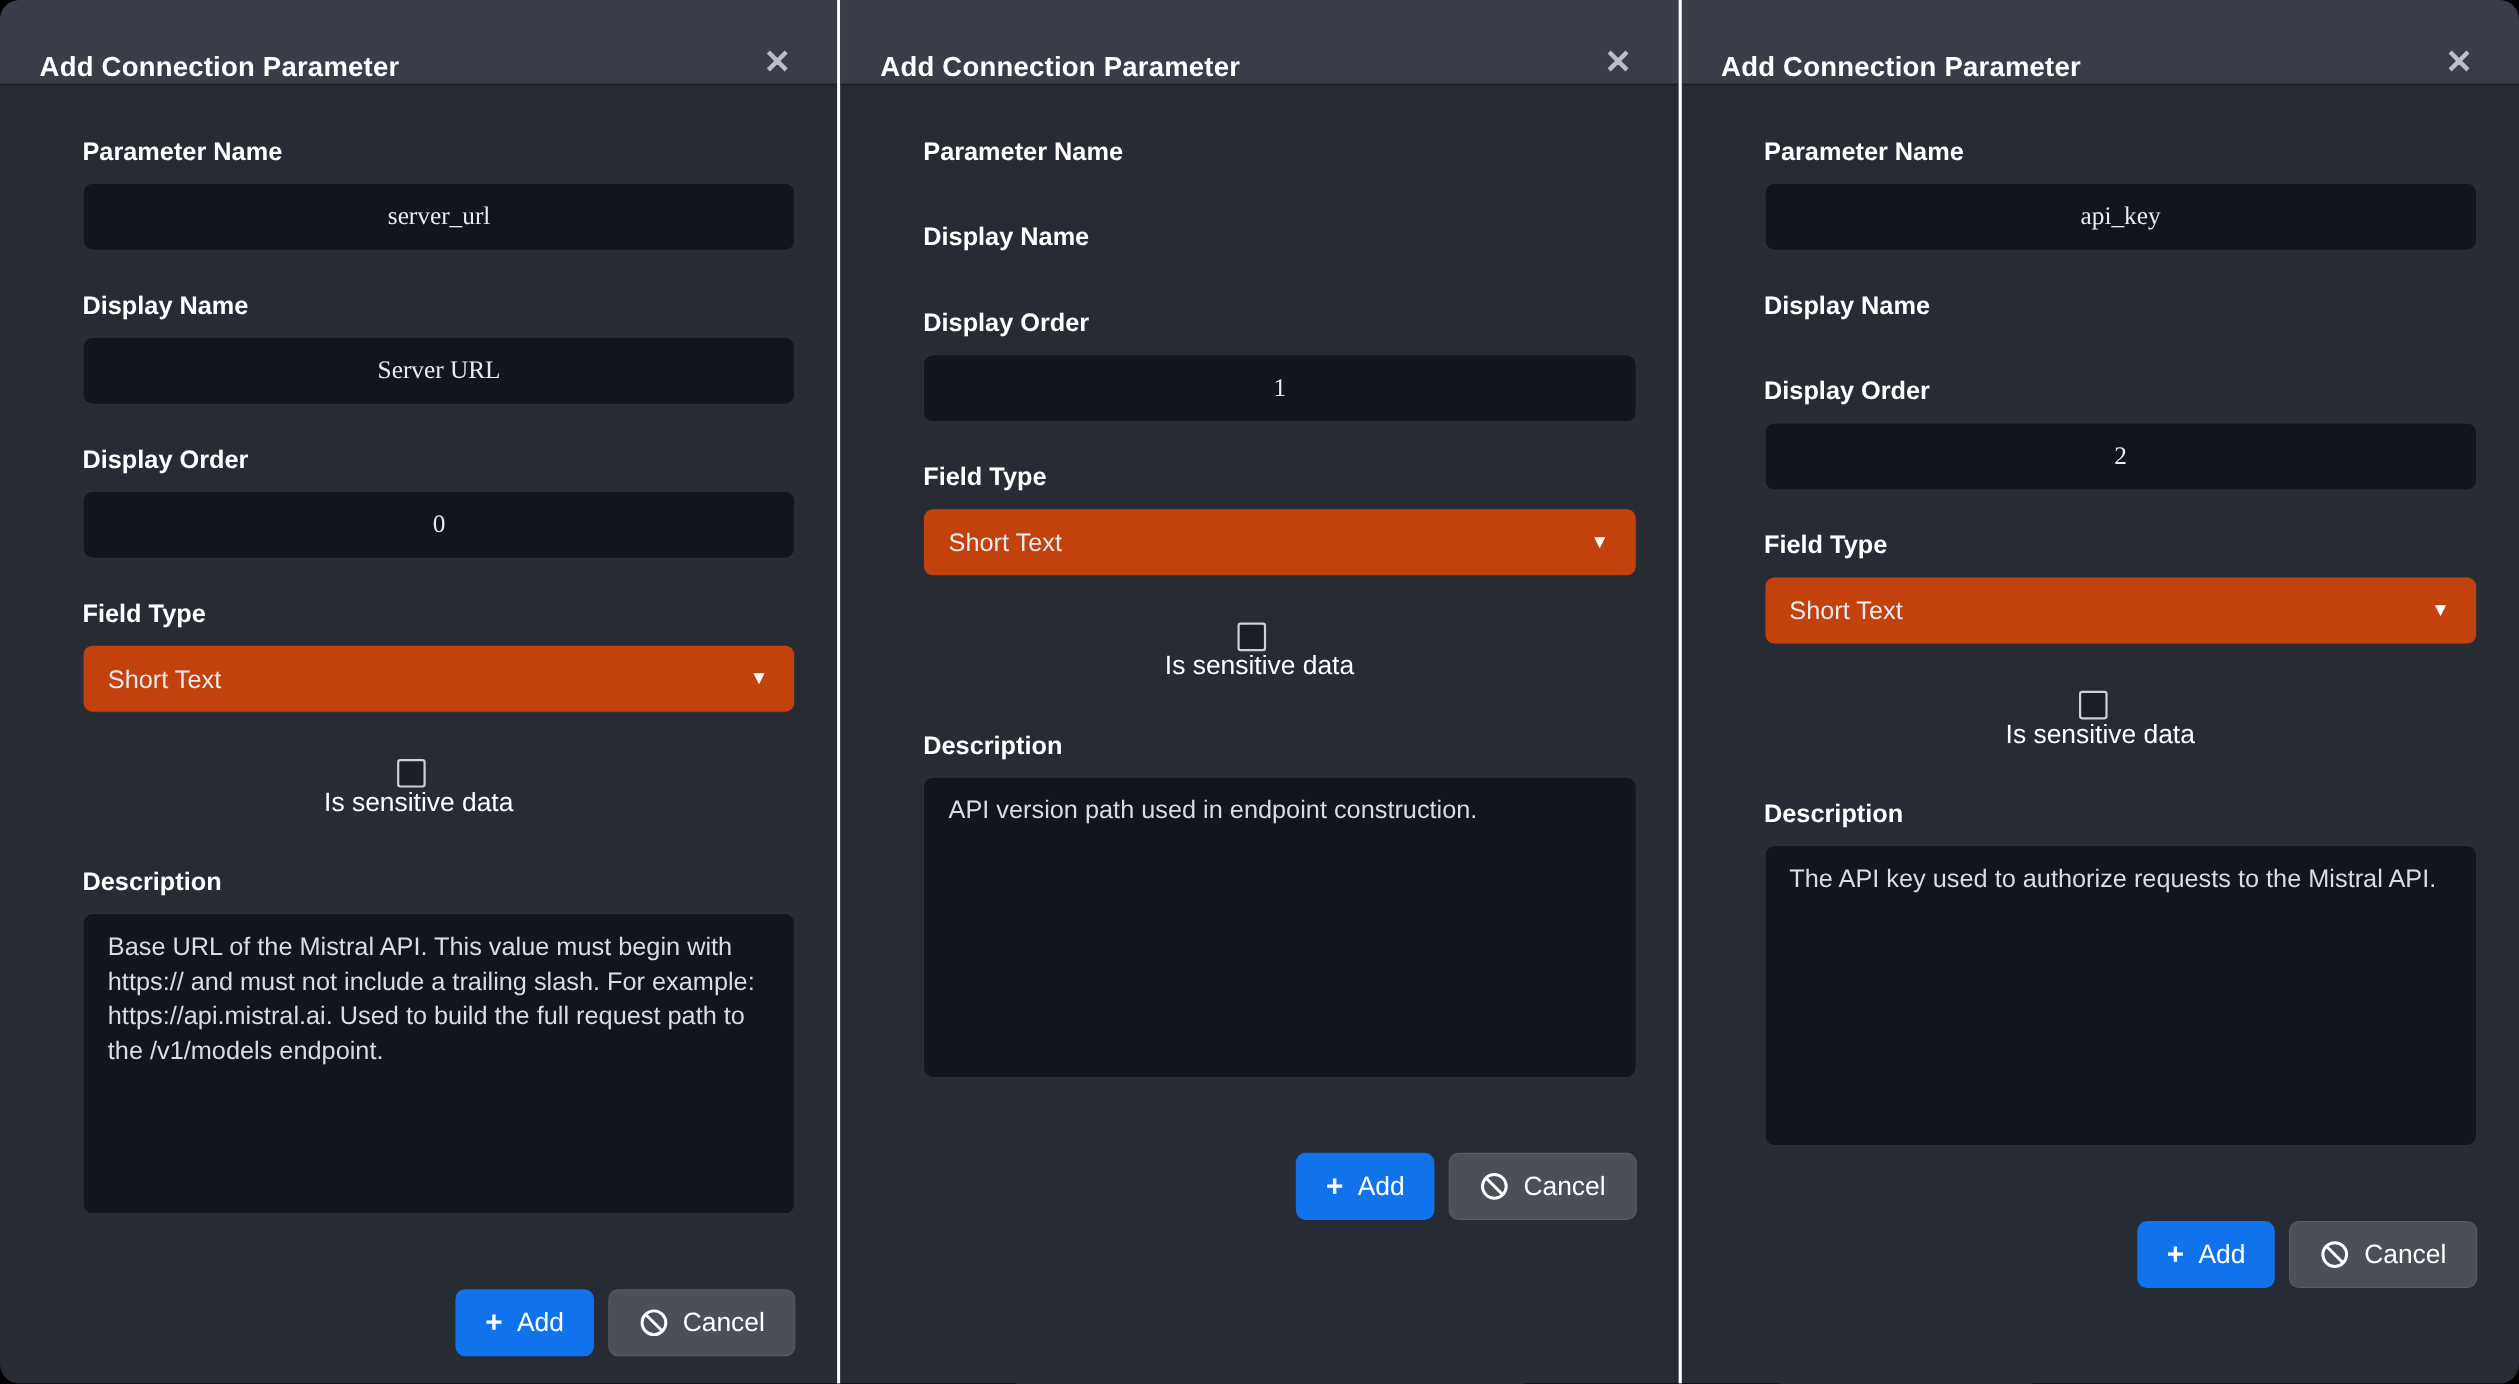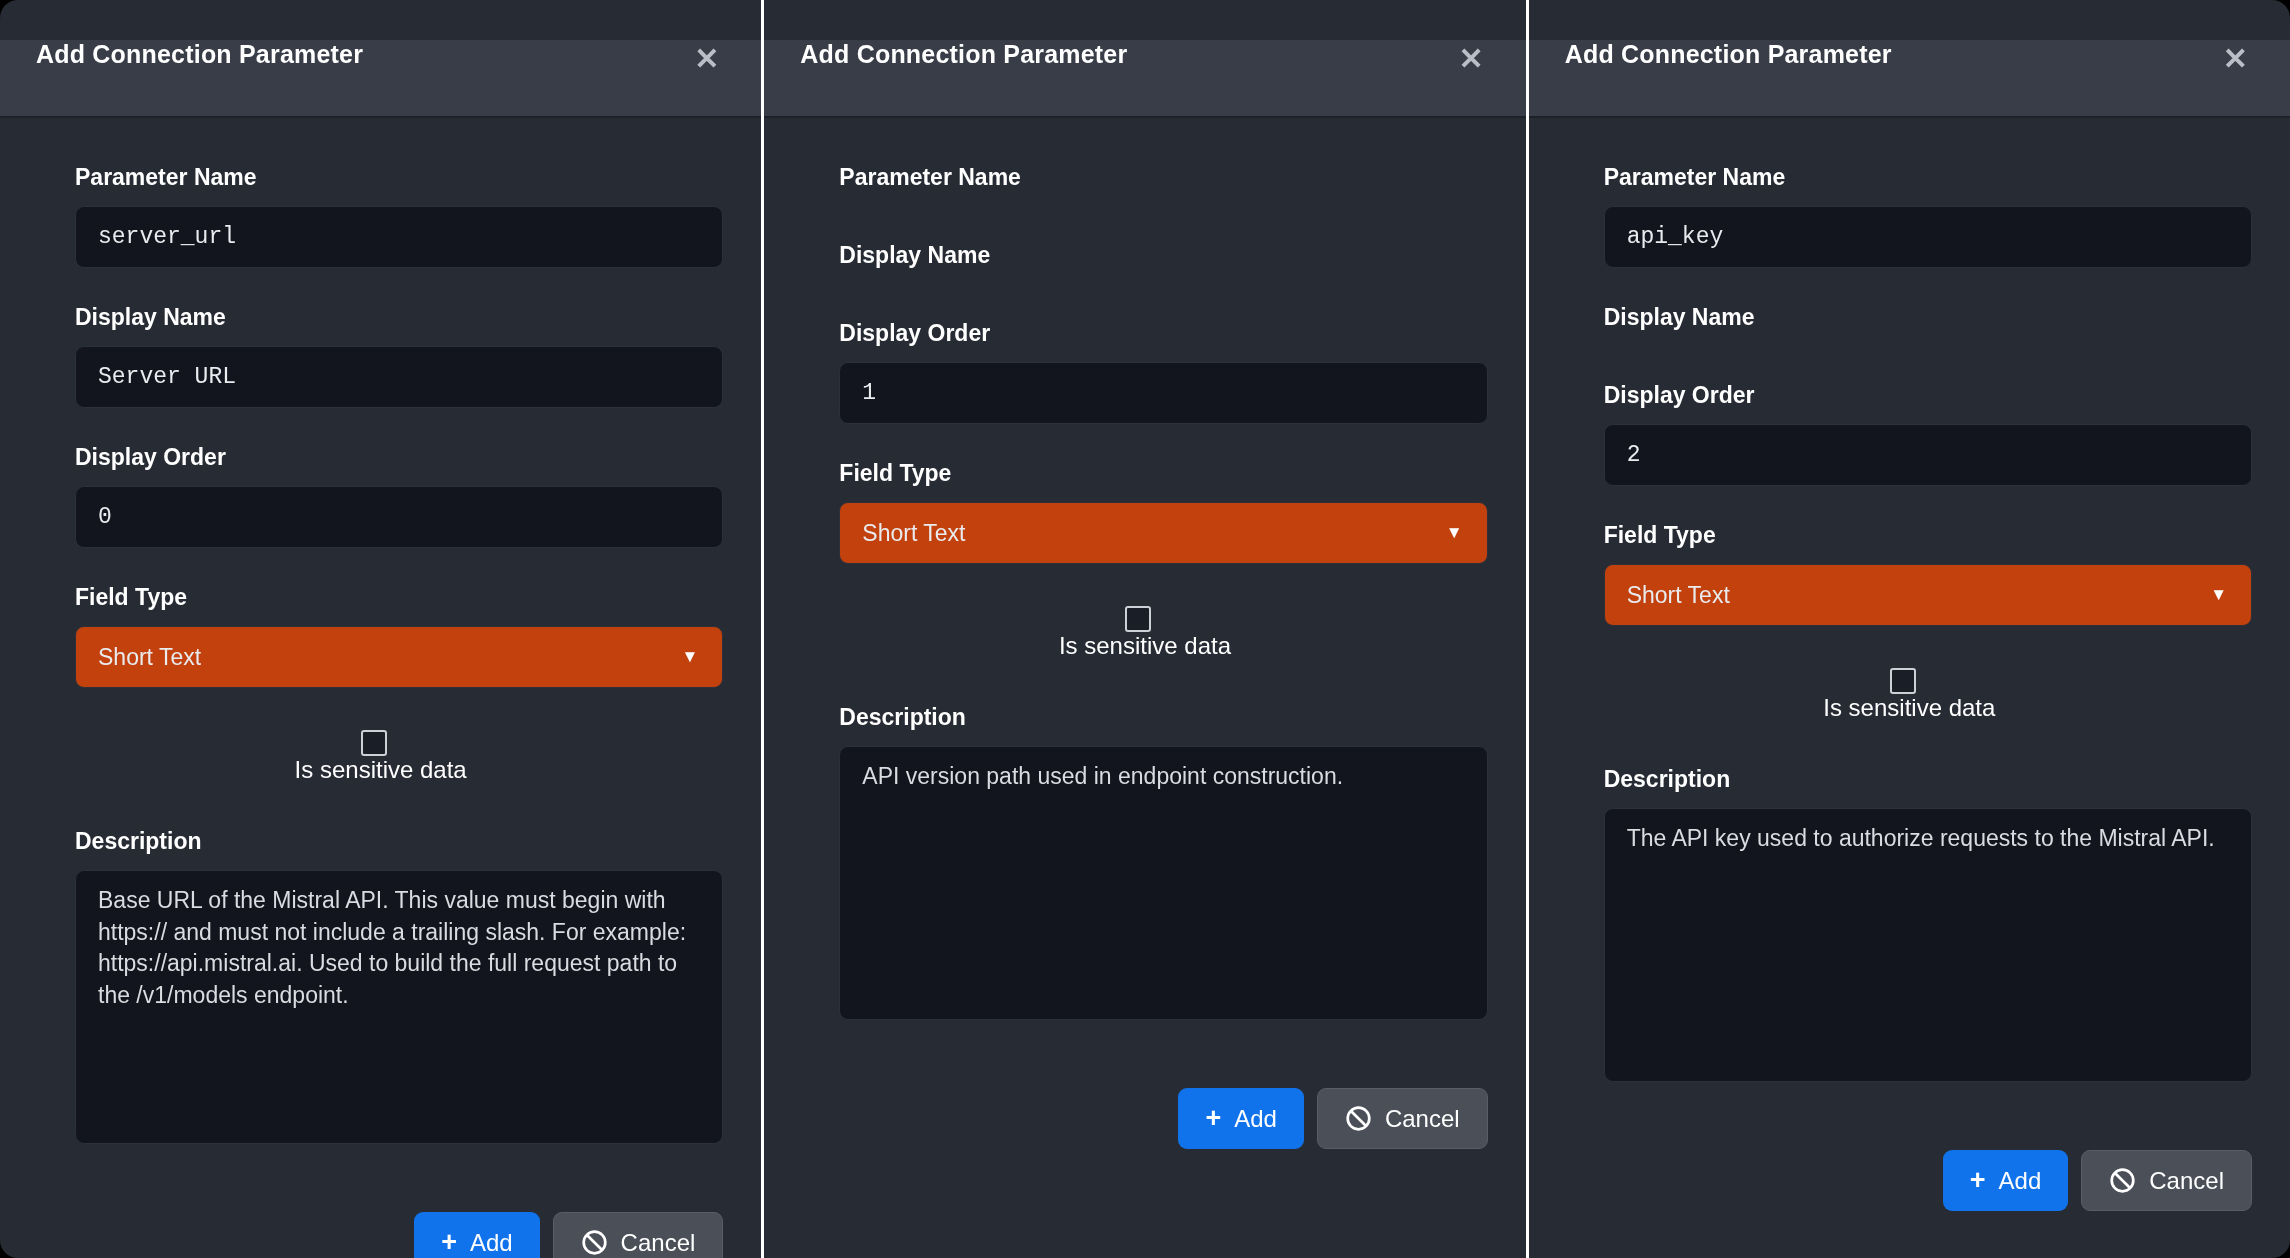--- a/index.html
+++ b/index.html
@@ -2,29 +2,29 @@
 <html><head>
 <meta charset="utf-8">
 <style>
   html,body{margin:0;padding:0;background:#000;}
   *{box-sizing:border-box;}
   body{font-family:"Liberation Sans", sans-serif; -webkit-font-smoothing:antialiased;}
   .stage{width:2290px;height:1258px;background:#000;display:flex;border-radius:18px;overflow:hidden;}
   .sep{width:3px;background:#ffffff;flex:0 0 auto;}
   .panel{flex:1 1 0;min-width:0;background:#272b33;display:flex;flex-direction:column;overflow:hidden;}
   .panel-header{height:78px;flex:0 0 auto;background:#383d47;border-bottom:2px solid #1d2128;
-    display:flex;align-items:flex-start;justify-content:space-between;padding:0 36px;margin-top:40px;}
+    display:flex;align-items:flex-end;justify-content:space-between;padding:0 36px;}
   .panel-title{margin:0;font-size:25px;font-weight:700;color:#ffffff;letter-spacing:.2px;}
   .close-btn{background:none;border:none;cursor:pointer;padding:4px 6px;line-height:1;}
   .close-glyph{color:#b9bec7;font-size:30px;font-weight:700;}
   .panel-body{padding:46px 38px 0 38px;flex:1 1 auto;display:flex;flex-direction:column;}
   .group{margin-bottom:36px;margin-left:37px;}
   .form-label{display:block;color:#ffffff;font-size:23px;font-weight:700;margin-bottom:15px;}
   .text-input{display:block;width:100%;height:62px;background:#12151e;border:1px solid #2b303a;border-radius:9px;
-    color:#e9ebee;font-size:23px;font-family:Liberation Mono, monospace;padding:0 22px;outline:none;}
+    color:#e9ebee;font-size:23px;font-family:Liberation Serif, serif;padding:0 22px;outline:none;text-align:center;}
   .select{width:100%;height:62px;background:#c2410c;border:1px solid #2b303a;border-radius:9px;
     color:#e9ebee;font-size:23px;padding:0 24px 0 22px;display:flex;align-items:center;justify-content:space-between;cursor:pointer;}
   .caret{font-size:17px;color:#ffffff;}
   .checkbox-row{display:flex;align-items:center;margin:42px 0 44px 0;flex-direction:column;}
   .checkbox{width:26px;height:26px;border:2px solid #ccd1d7;border-radius:3px;background:#1a1e27;
     flex:0 0 auto;margin-right:13px;cursor:pointer;}
   .checkbox-label{color:#ffffff;font-size:24px;}
   .textarea{display:block;width:100%;height:274px;background:#12151e;border:1px solid #2b303a;border-radius:9px;
     color:#d9dce0;font-size:23px;font-family:inherit;line-height:1.38;padding:14px 22px;resize:none;outline:none;}
   .footer{display:flex;justify-content:flex-end;align-items:center;gap:13px;margin-top:68px;padding-bottom:40px;}

